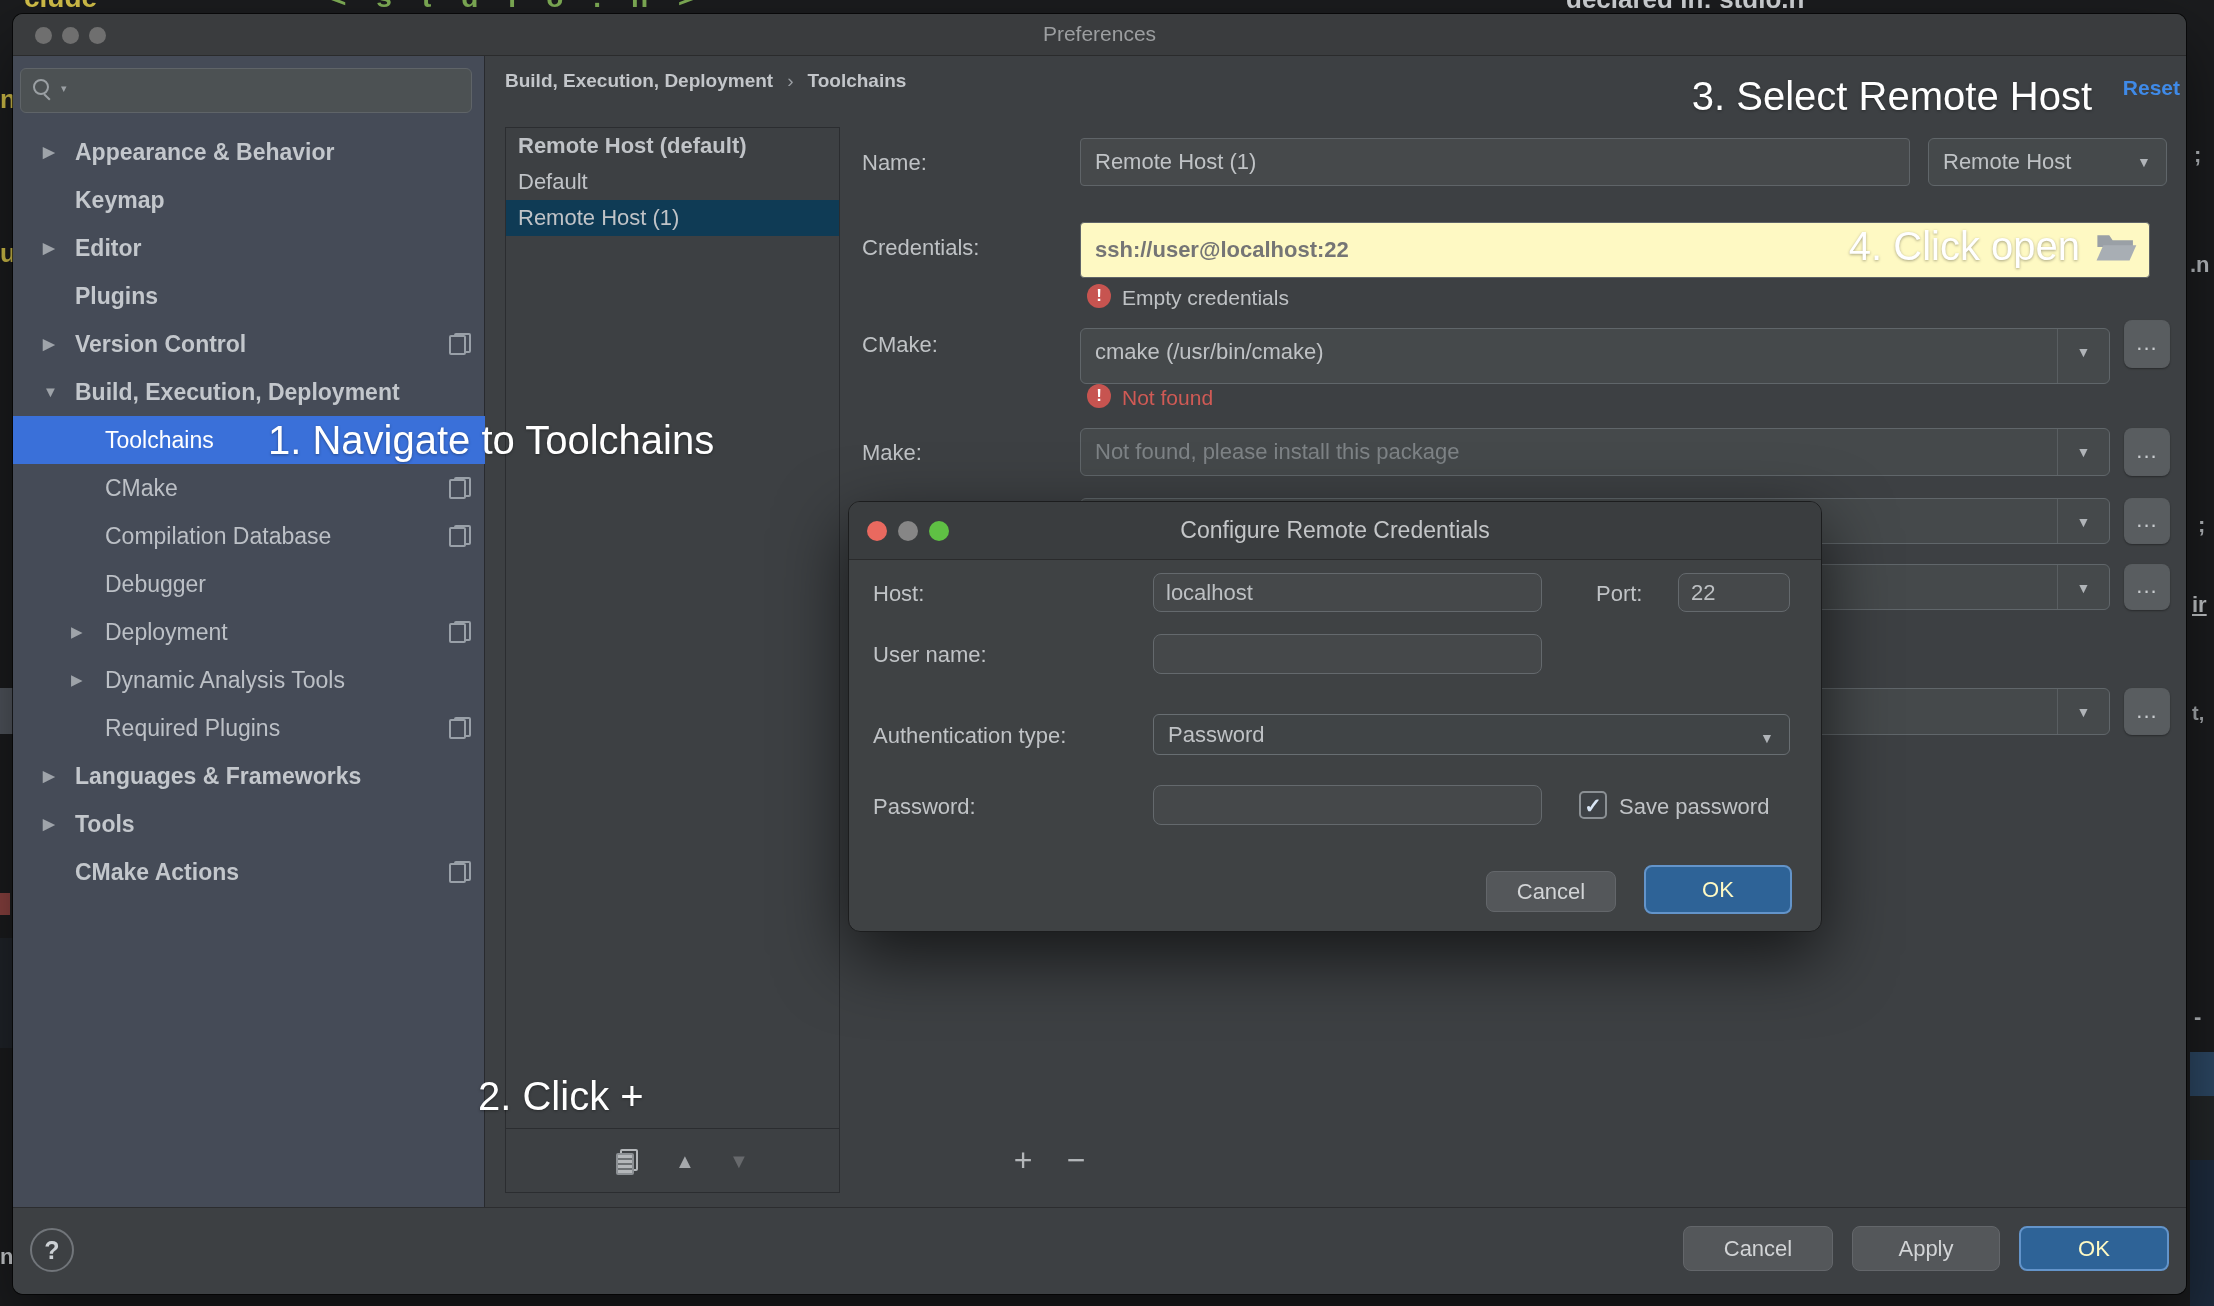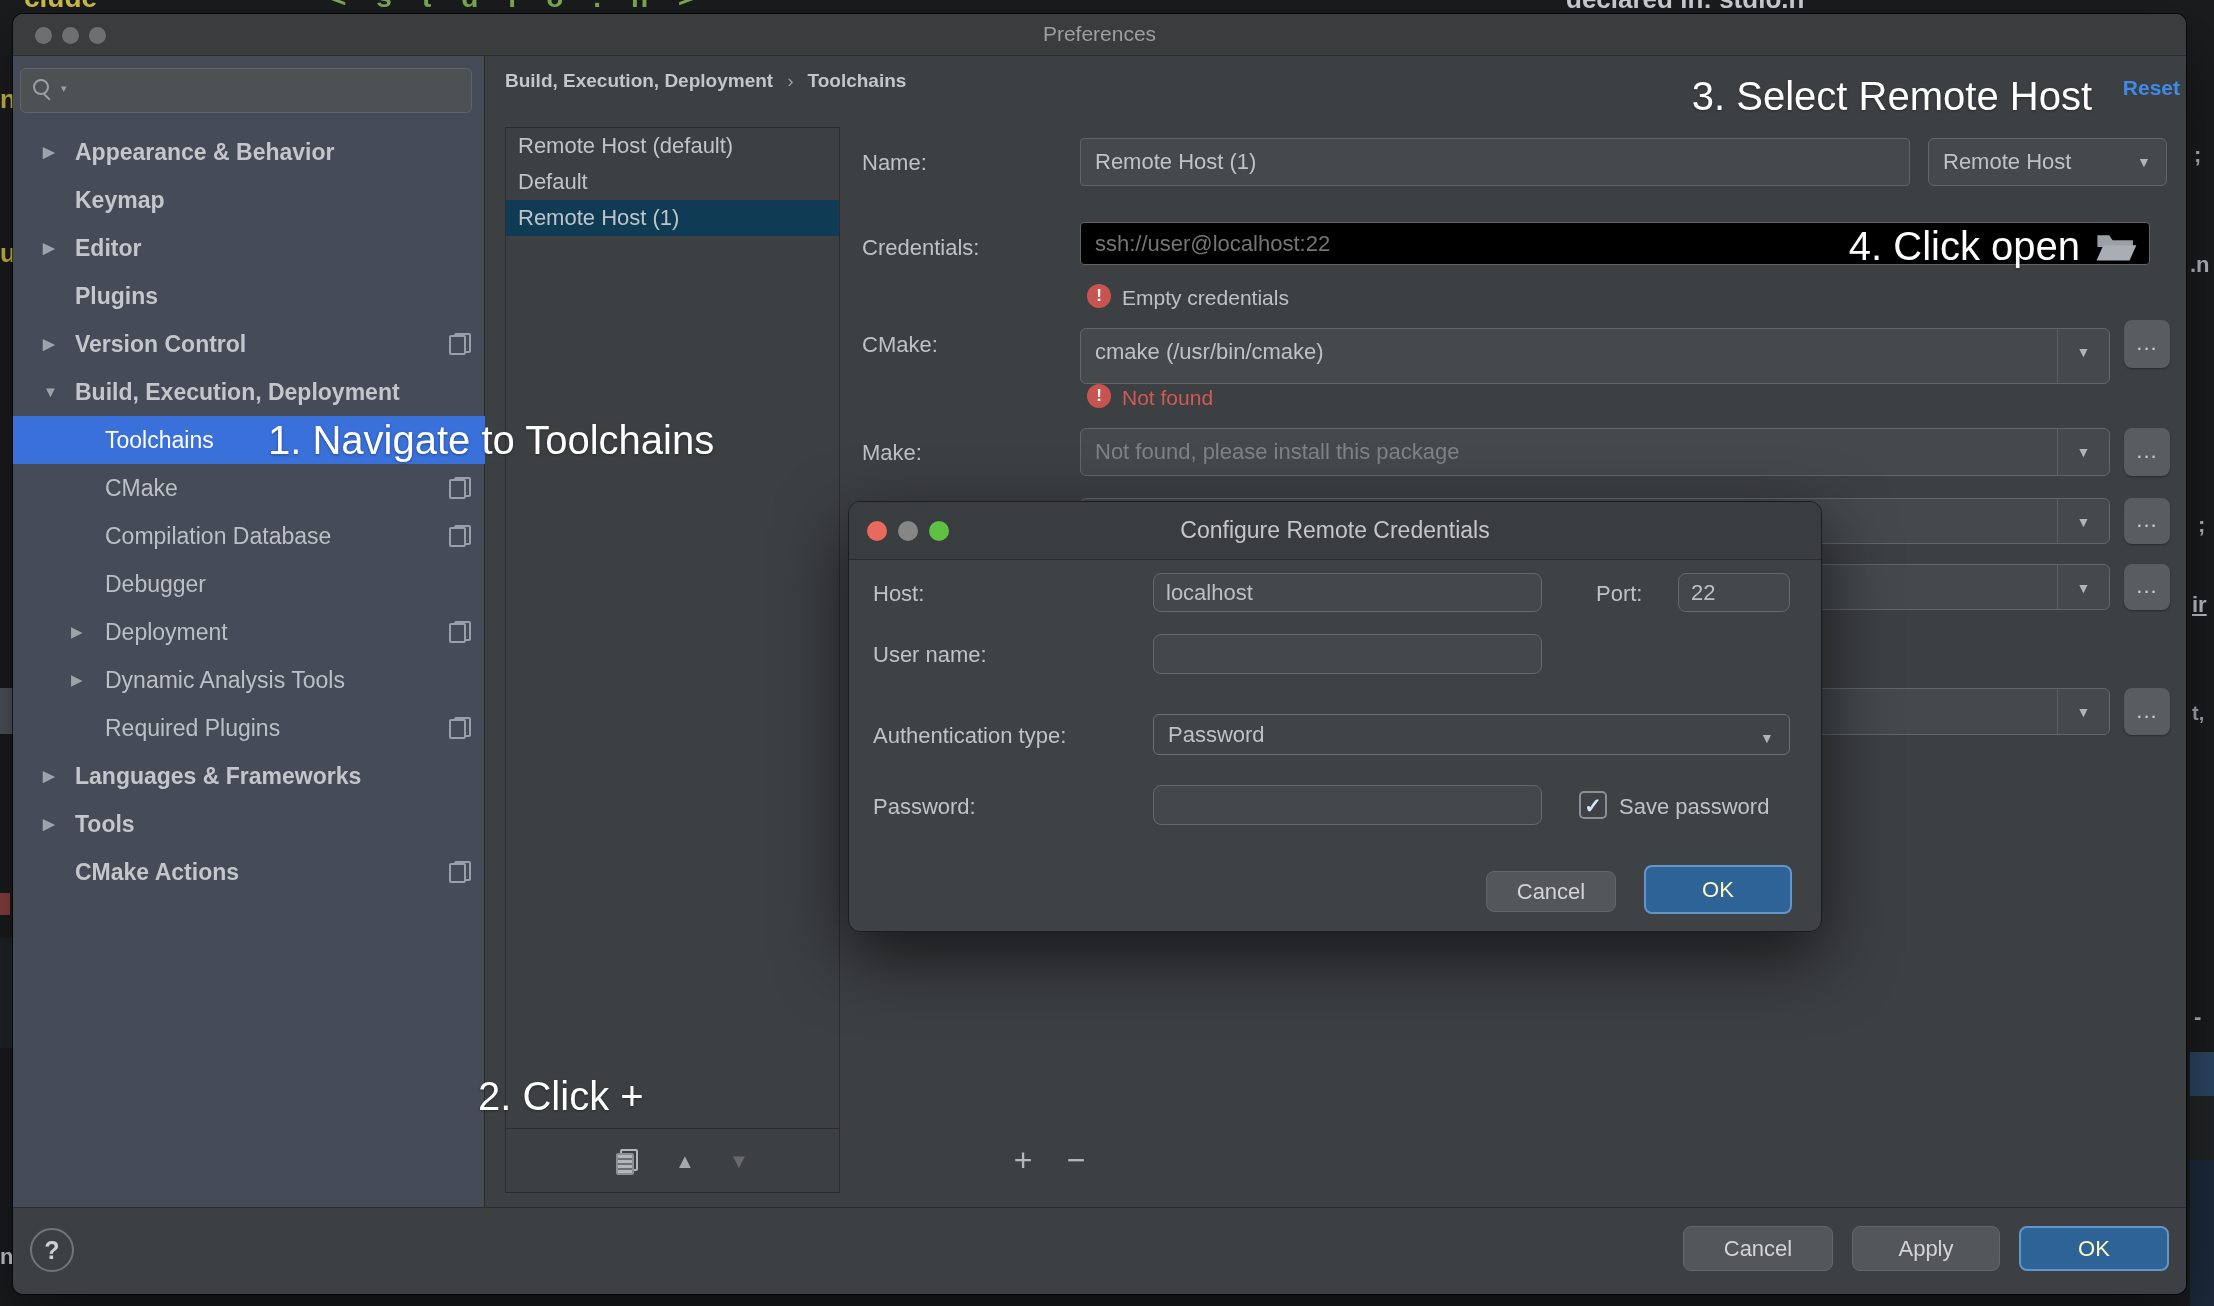--- a/index.html
+++ b/index.html
@@ -50,21 +50,21 @@
 
   
   #breadcrumb { left:505px; top:70px; height:30px; font-size:19px; font-weight:bold; color:#c3c6ca; }
   #breadcrumb .sep { color:#9a9ea3; font-weight:normal; margin:0 14px; }
   #reset { right:34px; top:76px; font-size:21px; font-weight:bold; color:#3f8ae8; cursor:pointer; }
 
   
   #listpanel { left:505px; top:127px; width:335px; height:1066px; background:#3d4043;
                border:1px solid #2b2d30; }
   .litem { height:36px; line-height:36px; padding-left:12px; font-size:22px; color:#c0c3c7; white-space:nowrap; }
-  .litem.bold { font-weight:normal; }
+  .litem.bold { font-weight:bold; }
   .litem.selected { background:#0f3b55; }
   #list-toolbar { position:absolute; left:0; bottom:0; width:333px; height:64px; border-top:1px solid #2b2d30; }
   .tbi { position:absolute; top:0; height:64px; line-height:62px; text-align:center; width:34px;
          color:#b4b7ba; font-size:32px; }
   .tbi.small { font-size:20px; line-height:64px; }
   .dup { position:absolute; left:621px; top:20px; width:26px; height:26px; }
   .dup::before { content:""; position:absolute; right:2px; top:0; width:14px; height:18px;
                  border:2px solid #b4b7ba; border-radius:2px; }
   .dup::after  { content:""; position:absolute; left:2px; bottom:0; width:14px; height:18px;
                  border:2px solid #8c9094; border-radius:2px;
@@ -262,21 +262,21 @@
     <span class="tbi small" style="left:162px; color:#a6a9ac;">▲</span>
     <span class="tbi small" style="left:216px; color:#67696c;">▼</span>
   </div>
 </div>
 
 <span class="flabel" style="left:862px; top:150px;">Name:</span>
 <input class="tfield" style="left: 1080px; top: 138px; width: 830px; height: 48px; background: rgb(70, 73, 75);" value="Remote Host (1)">
 <div class="combo noline" style="left:1928px; top:138px; width:239px; height:48px;"><span>Remote Host</span><span class="dd"></span></div>
 
 <span class="flabel" style="left:862px; top:235px;">Credentials:</span>
-<input class="tfield" style="left: 1080px; top: 222px; width: 1070px; height: 43px; background: #000000; color: rgb(126, 131, 134);" placeholder="ssh://user@localhost:22">
+<input class="tfield" style="left: 1080px; top: 222px; width: 1070px; height: 56px; background: #fef9c3; color: rgb(126, 131, 134); font-weight: bold;" placeholder="ssh://user@localhost:22">
 <svg class="folder-ico" style="left:2094px; top:228px;" width="44" height="38" viewBox="0 0 26 22">
   <path d="M2 4 h7 l2 3 h12 v4 H2 z" fill="#9aa0a6"></path>
   <path d="M5.5 10 h19.5 l-4 9 H1.5 z" fill="#a8aeb4"></path>
 </svg>
 <span class="err-ico" style="left:1087px; top:284px;"></span>
 <span class="err-txt" style="left:1122px; top:286px;">Empty credentials</span>
 
 <span class="flabel" style="left:862px; top:332px;">CMake:</span>
 <div class="combo" style="left:1080px; top:320px; width:1030px; height:56px;margin-top:8px;"><span>cmake (/usr/bin/cmake)</span><span class="dd"></span></div>
 <div class="browse" style="left:2124px; top:320px; height:48px; line-height:44px;">...</div>

